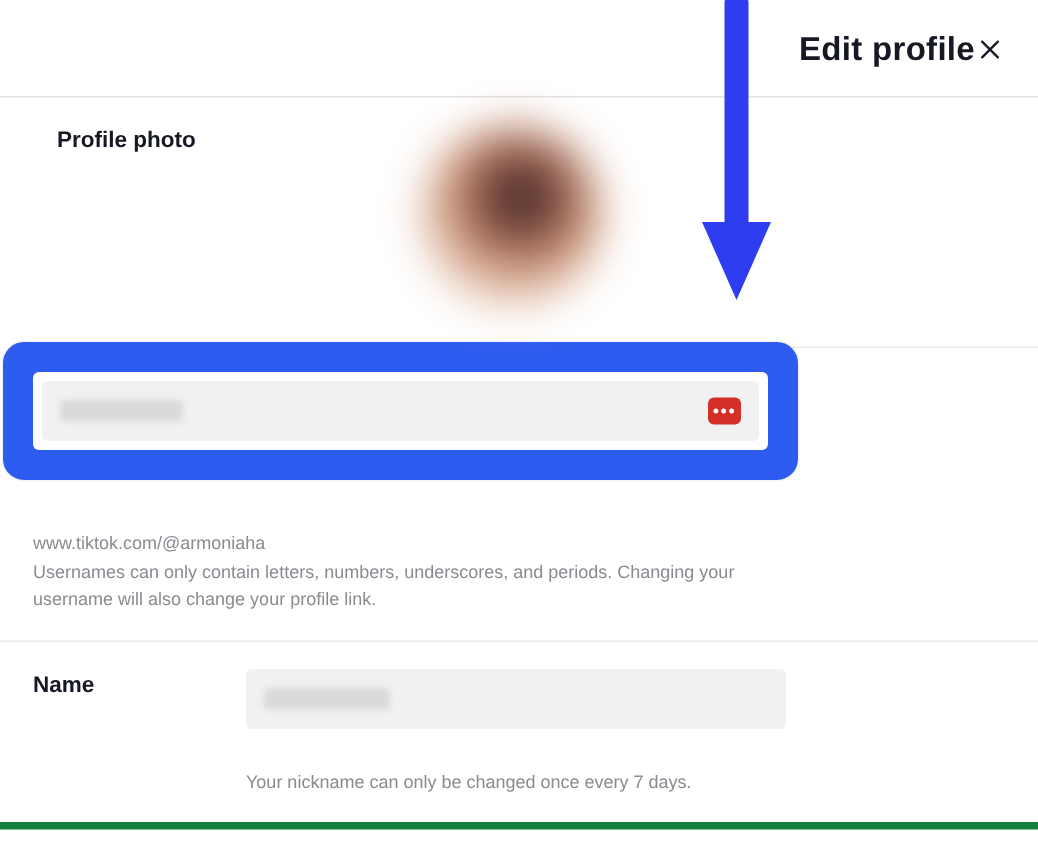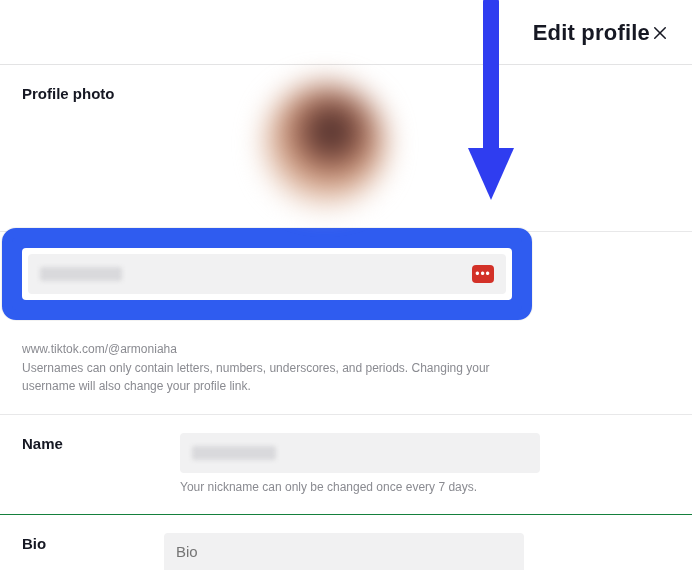--- a/index.html
+++ b/index.html
@@ -52,21 +52,21 @@
       width: 122px;
       height: 122px;
       border-radius: 50%;
       overflow: hidden;
       margin-left: 100px;
       position: relative;
       cursor: pointer;
       filter: blur(14px);
       background: radial-gradient(circle at 55% 40%, #3a2a28 0%, #6a3d36 20%, #b47a62 38%, #d8a98e 52%, #e6c8b6 65%, #f6ece4 90%);
     }
-    .section.photo { padding-bottom: 26px; }
+    .section.photo { padding-bottom: 26px; margin-left: 16px; }
 
     .highlight-frame {
       border: 10px solid #2f5cf0;
       border-radius: 14px;
       padding: 10px;
       background: #2f5cf0;
       margin-left: -20px;
       margin-right: -20px;
       margin-top: -22px;
       box-shadow: 0 0 0 1px rgba(0,0,0,0.05);
@@ -112,34 +112,34 @@
       color: #fff;
       font-size: 12px;
       letter-spacing: 1px;
       line-height: 1;
       margin-left: auto;
     }
     .help {
       font-size: 12px;
       color: #8a8b91;
       line-height: 1.55;
-      margin-top: 5px;
+      margin-top: 26px;
     }
     .help + .help { margin-top: 0; }
-    .url { margin-top: 20px; }
+    .url { margin-top: 33px; }
     .section.name .field { width: 360px; }
     .section.name .field .redacted { width: 84px; }
     .section.bio .field {
       width: 360px;
       min-height: 80px;
       align-items: flex-start;
       color: #8a8b91;
     }
     .section.bio, .section.name { border-bottom: none; }
-    .section.name { border-bottom: 1px solid #15803d; gap: 16px; }
+    .section.name { border-bottom: 5px solid #15803d; }
 
     
     .arrow {
       position: absolute;
       left: 468px;
       top: -4px;
       pointer-events: none;
     }
   </style>
 </head>

